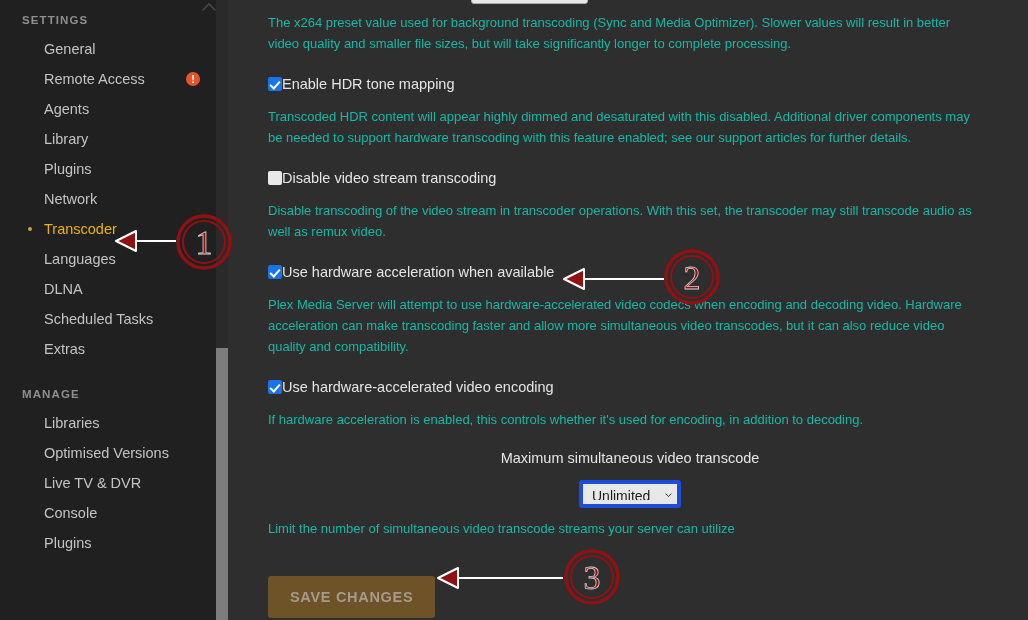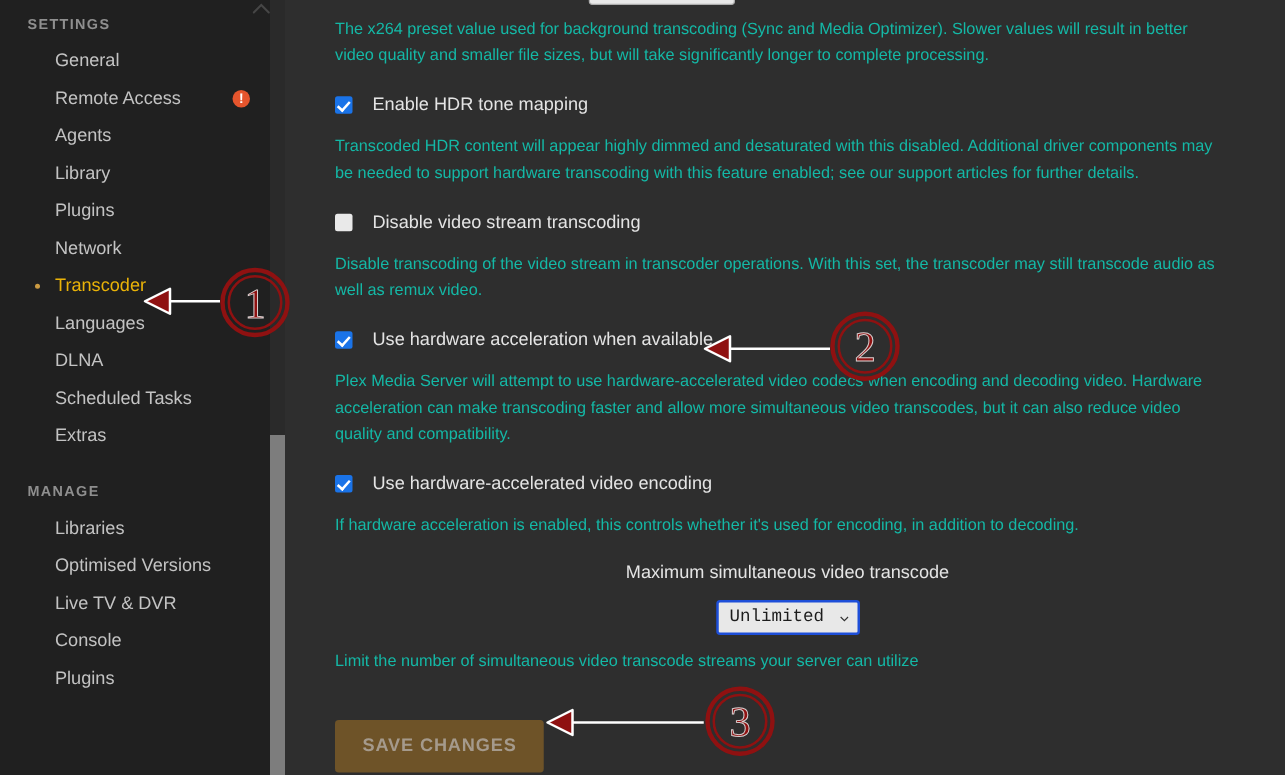--- a/index.html
+++ b/index.html
@@ -120,21 +120,21 @@
     color: #14b8a6;
     font-size: 13px;
     line-height: 1.62;
     max-width: 716px;
     margin: 0;
   }
 
   .opt-row {
     display: flex;
     align-items: center;
-    gap: 16px;
+    gap: 0;
     text-align: right;
   }
   .opt-label {
     color: #e4e4e4;
     font-size: 14.5px;
     white-space: nowrap;
   }
 
   .cb {
     position: relative;
@@ -166,24 +166,24 @@
     flex-direction: column;
   }
   .select-row .lab {
     color: #e4e4e4;
     font-size: 14.5px;
   }
   select.styled {
     appearance: none;
     -webkit-appearance: none;
     background: #e8e8e8;
-    border: 2px solid #1d4ed8;
+    border: 4px solid #1d4ed8;
     border-radius: 3px;
     color: #1c1c1c;
-    font-family: Liberation Mono, monospace;
+    font-family: Liberation Sans, sans-serif;
     font-size: 14px;
     padding: 4px 26px 4px 9px;
     height: 28px;
     cursor: pointer;
   }
   .sel-wrap { position: relative; display: inline-block; }
   .sel-wrap .caret {
     position: absolute;
     right: 9px; top: 50%;
     margin-top: -2px;

